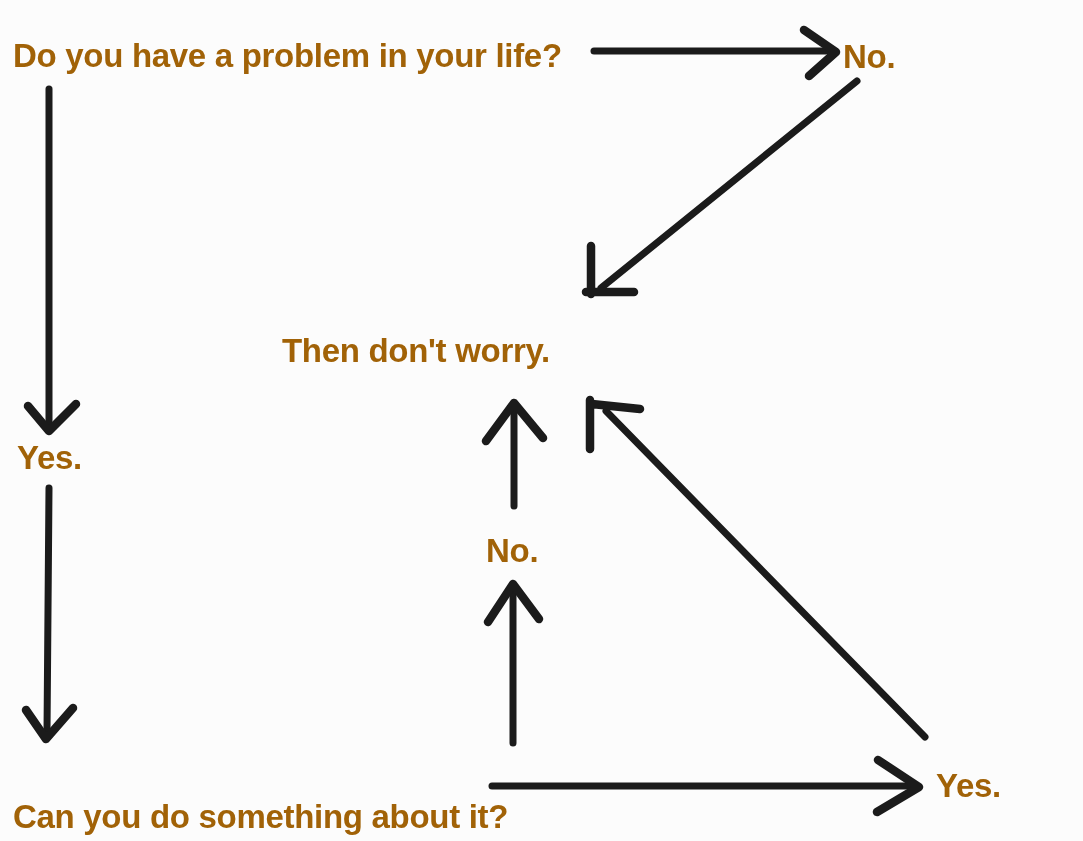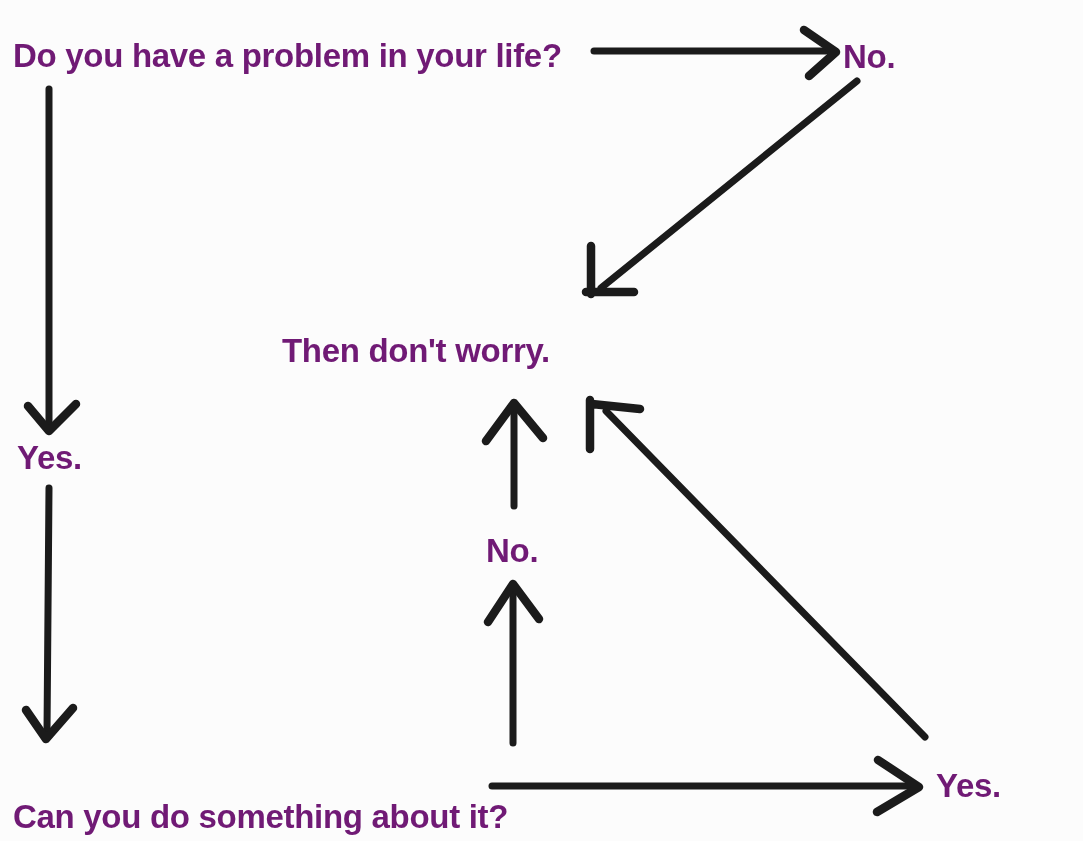--- a/index.html
+++ b/index.html
@@ -29,21 +29,21 @@
     stroke-linejoin: round;
   }
   .arrow-layer path.shaft { stroke-width: 7; }
   .arrow-layer path.head  { stroke-width: 8.5; }
   .label {
     position: absolute;
     font-weight: bold;
     font-size: 33px;
     line-height: 1;
     letter-spacing: -0.3px;
-    color: #701a75;
+    color: #a16207;
     white-space: nowrap;
   }
   .lbl-q1         { left: 13px;  top: 39px;  }
   .lbl-no-top     { left: 843px; top: 40px;  }
   .lbl-then       { left: 282px; top: 334px; text-align: right; }
   .lbl-yes-left   { left: 17px;  top: 441px; }
   .lbl-no-middle  { left: 486px; top: 534px; }
   .lbl-q2         { left: 13px;  top: 766px; margin-top: 34px; }
   .lbl-yes-bottom { left: 936px; top: 769px; }
 </style>

